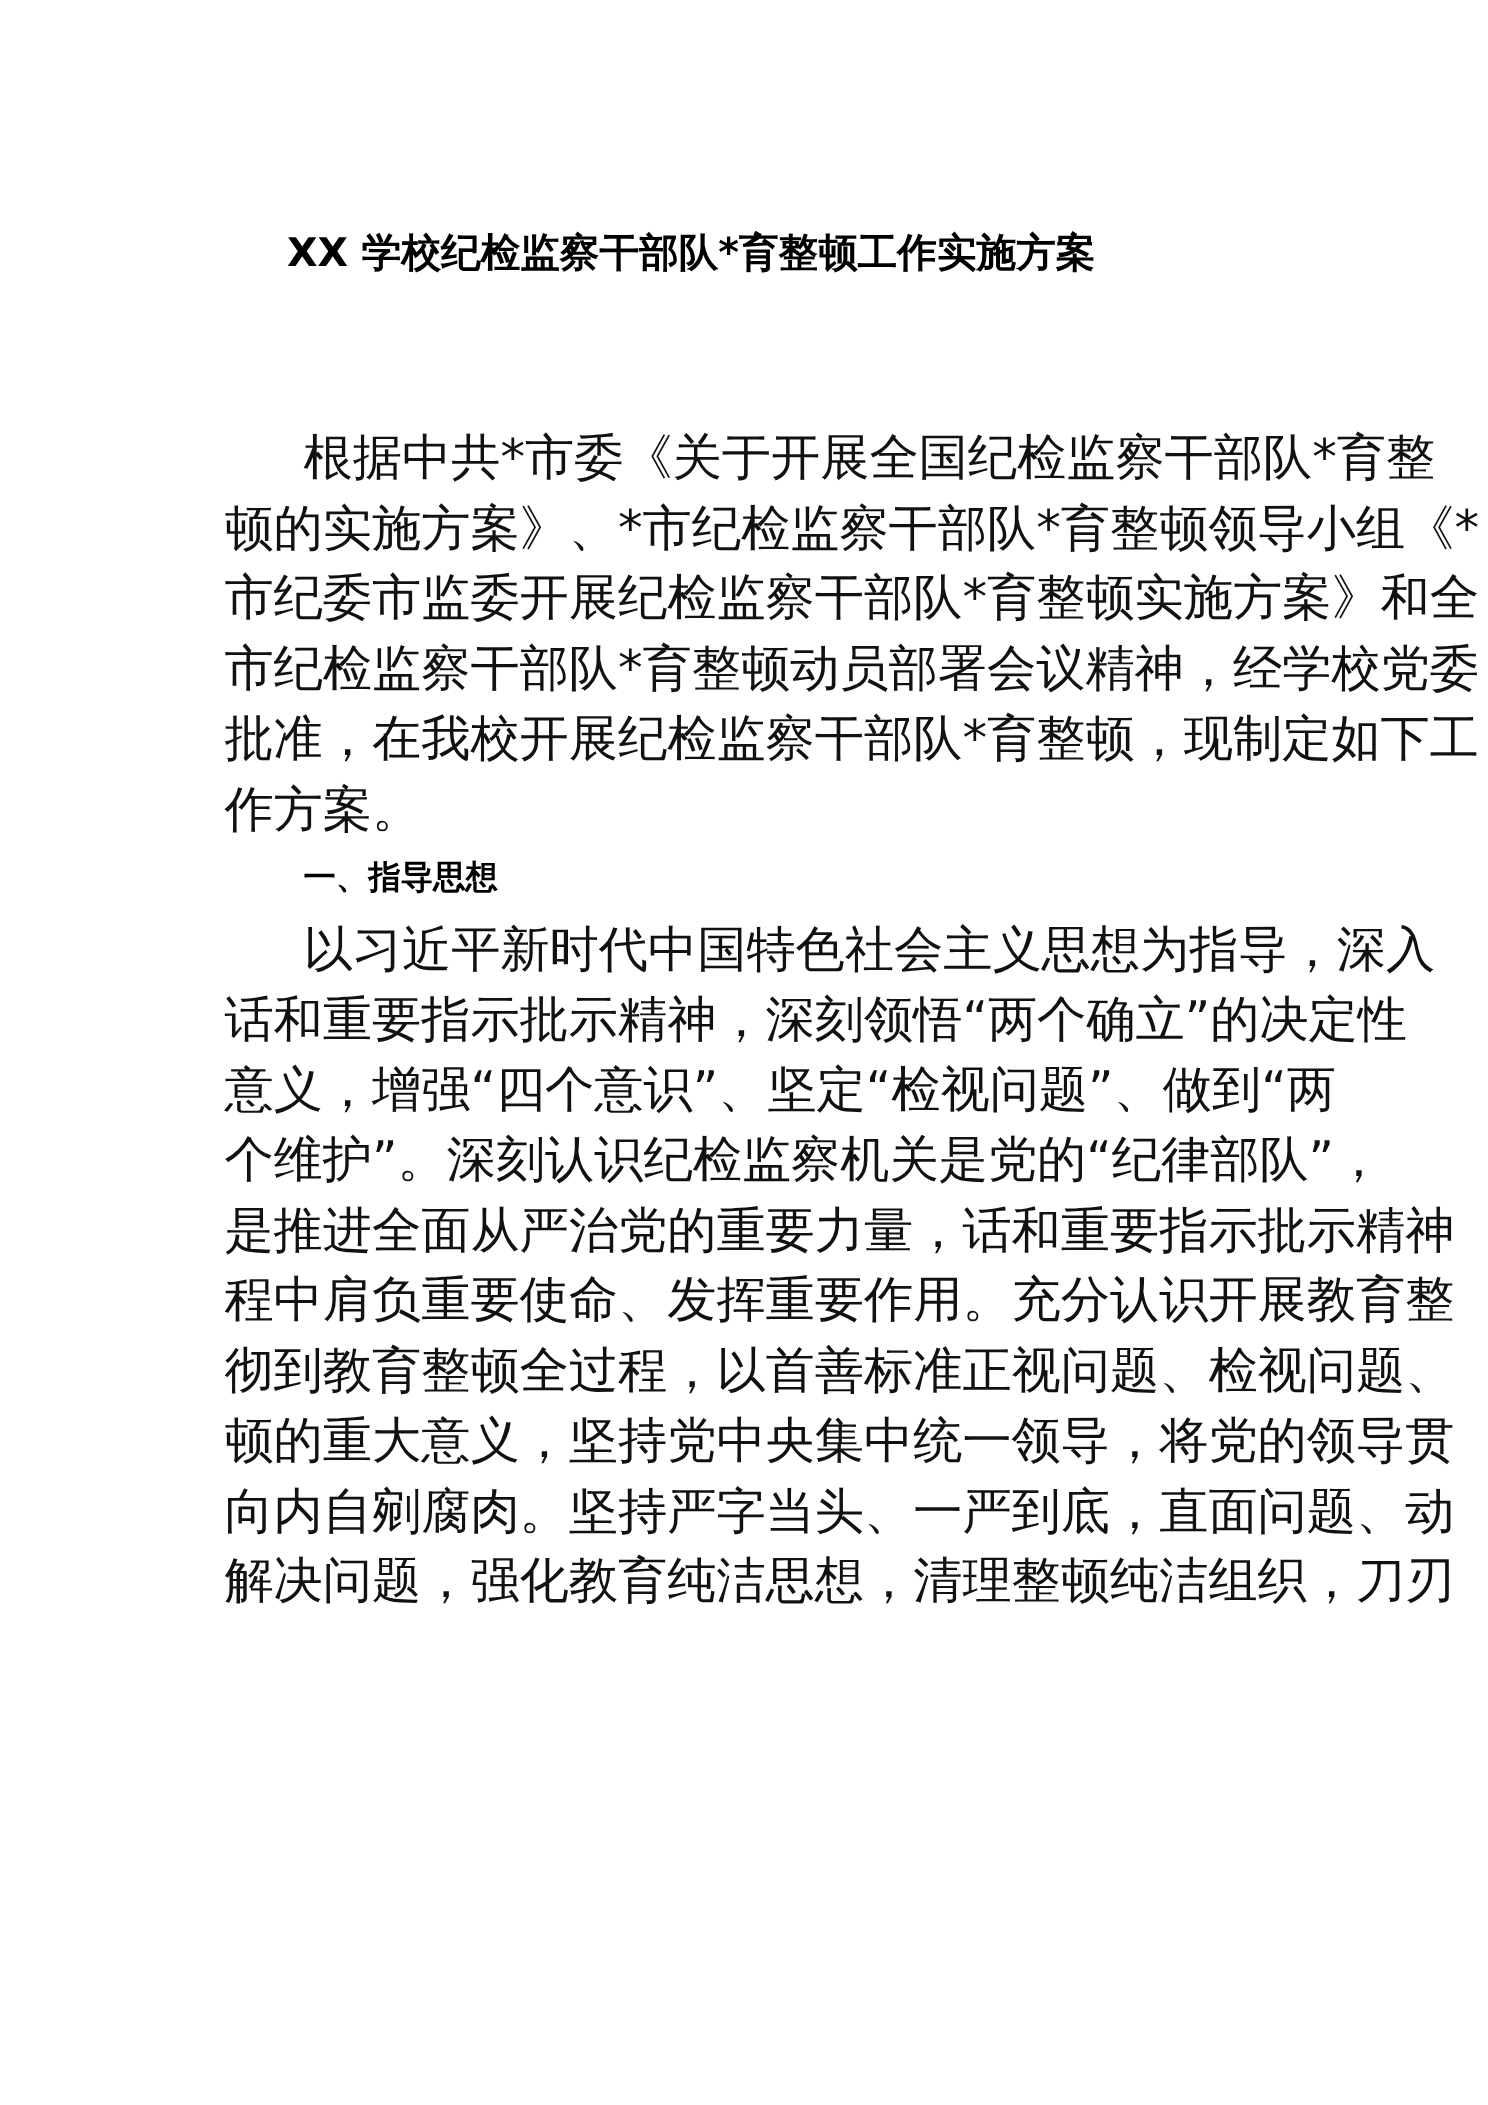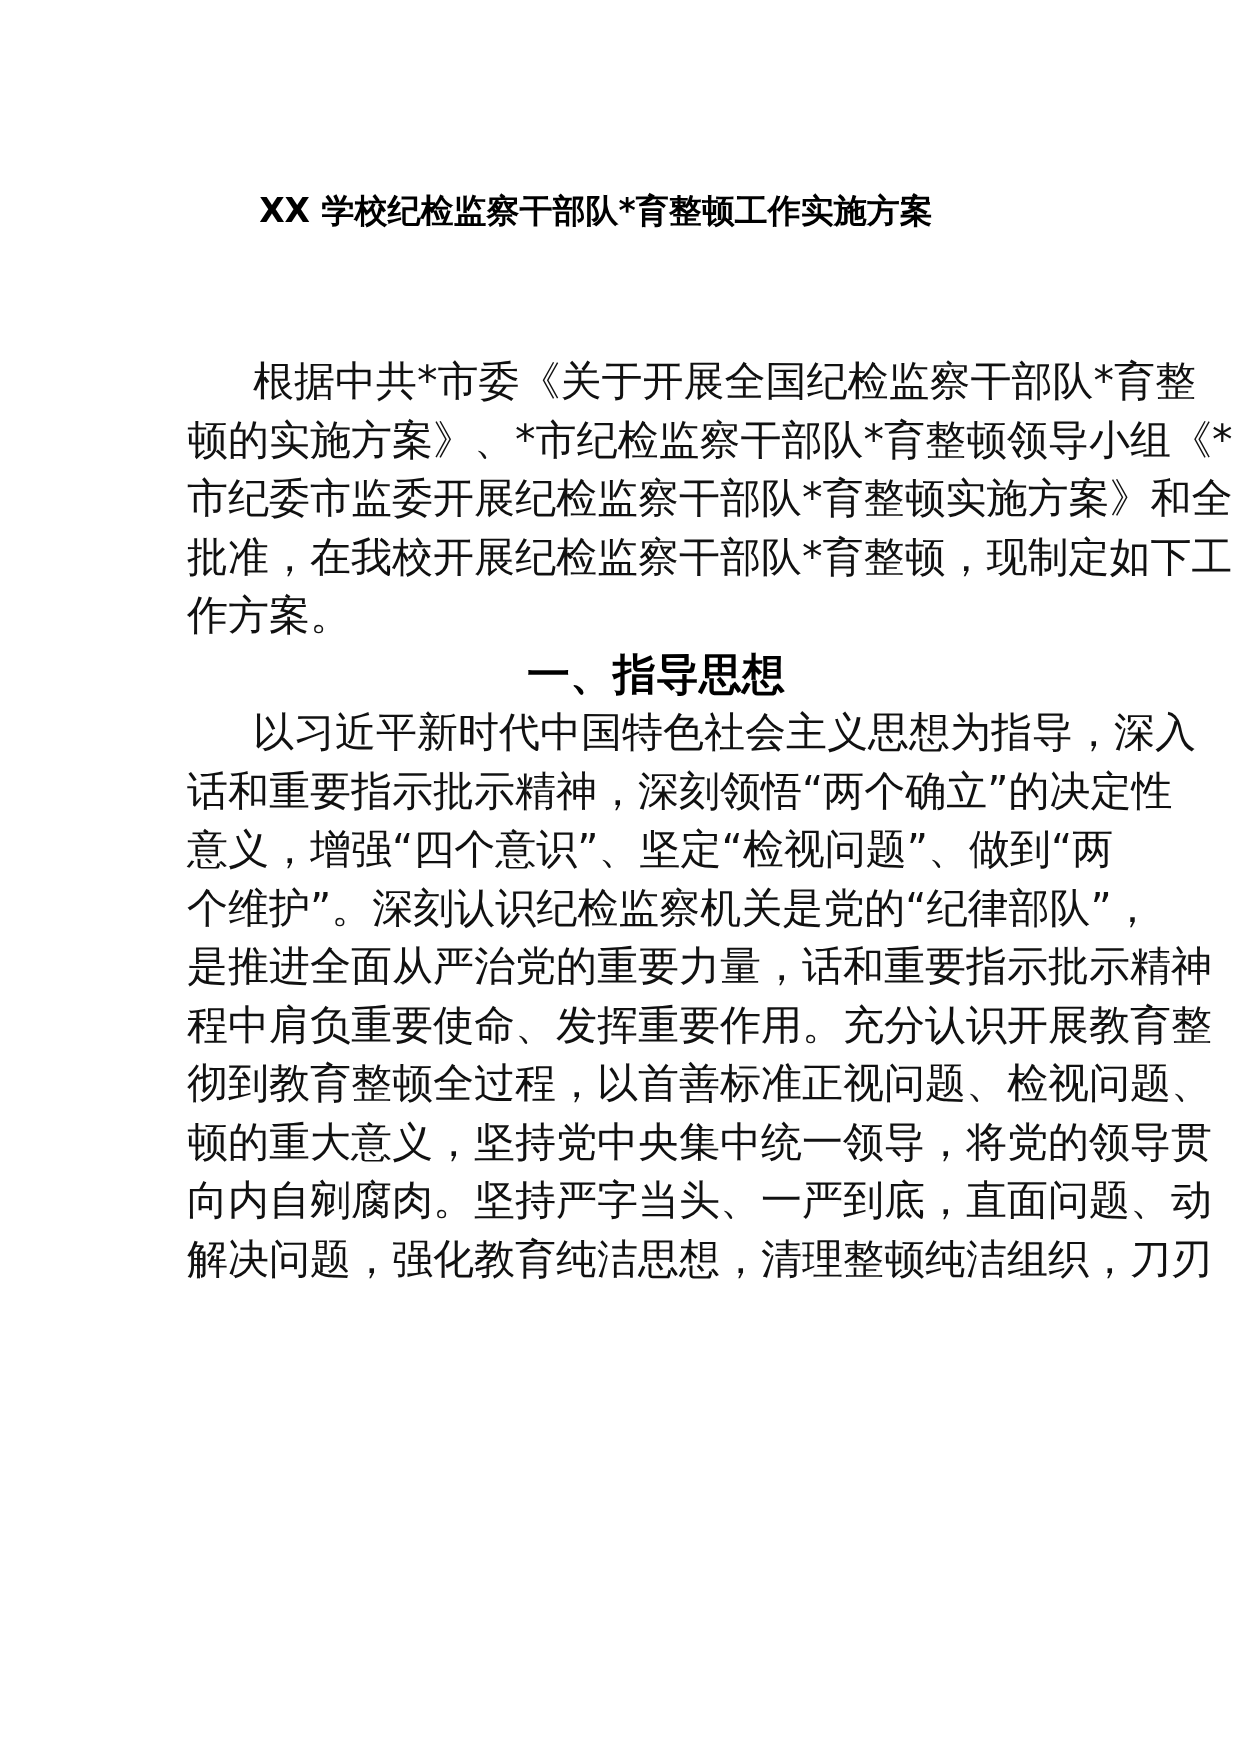--- a/index.html
+++ b/index.html
@@ -26,21 +26,20 @@
       position: absolute;
       top: 186px;
       left: 0;
       width: 1152px;
       text-align: center;
       font-size: 33px;
       font-weight: bold;
       letter-spacing: 0px;
       line-height: 50px;
       color: #000000;
-      margin-left: 20px;
     }
     .body-text {
       position: absolute;
       left: 187px;
       top: 352px;
       width: 872px;
     }
     .line {
       height: 58.5px;
       line-height: 58.5px;
@@ -52,39 +51,39 @@
     }
     .line.last {
       text-align-last: left;
     }
     .line.indent {
       padding-left: 66px;
     }
     .heading {
       height: 58.5px;
       line-height: 58.5px;
-      font-size: 43px;
+      font-size: 27px;
       font-weight: bold;
       padding-left: 66px;
       white-space: nowrap;
       color: #000000;
-      text-align: center;
     }
   </style>
 </head>
 <body>
 
 <div class="page">
   <div class="title">XX 学校纪检监察干部队*育整顿工作实施方案</div>
 
   <div class="body-text">
     <div>
       <div class="line indent">根据中共*市委《关于开展全国纪检监察干部队*育整</div>
       <div class="line">顿的实施方案》、*市纪检监察干部队*育整顿领导小组《*</div>
       <div class="line">市纪委市监委开展纪检监察干部队*育整顿实施方案》和全</div>
+      <div class="line">市纪检监察干部队*育整顿动员部署会议精神，经学校党委</div>
       <div class="line">批准，在我校开展纪检监察干部队*育整顿，现制定如下工</div>
       <div class="line last">作方案。</div>
     </div>
 
     <div class="heading">一、指导思想</div>
 
     <div>
       <div class="line indent">以习近平新时代中国特色社会主义思想为指导，深入</div>
       <div class="line">话和重要指示批示精神，深刻领悟“两个确立”的决定性</div>
       <div class="line">意义，增强“四个意识”、坚定“检视问题”、做到“两</div>

